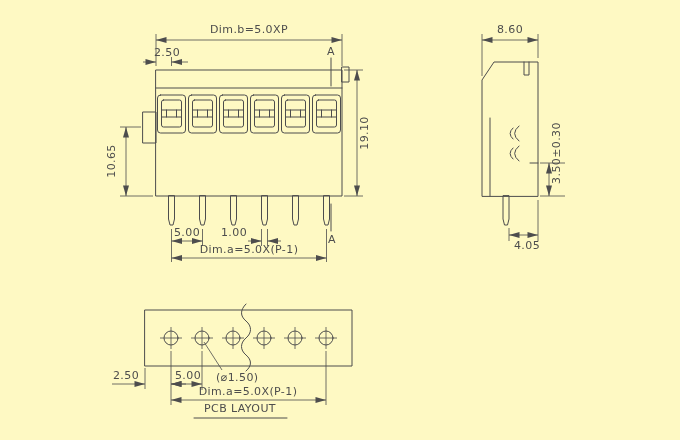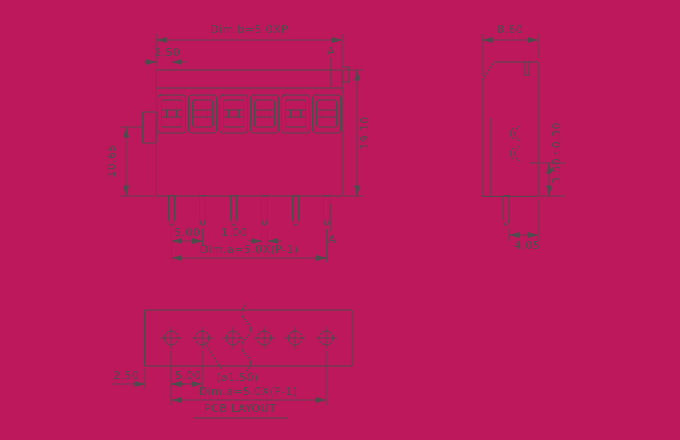--- a/index.html
+++ b/index.html
@@ -4,21 +4,21 @@
 <style>
   html, body {
     margin: 0;
     padding: 0;
     background: #ffffff;
   }
   .canvas {
     position: relative;
     width: 680px;
     height: 440px;
-    background: #be185d;
+    background: #fef9c3;
     overflow: hidden;
   }
   svg { display: block; }
   .ln {
     stroke: var(--line, #4d4d4d);
     stroke-width: 1;
     fill: none;
     stroke-linecap: round;
     stroke-linejoin: round;
   }

